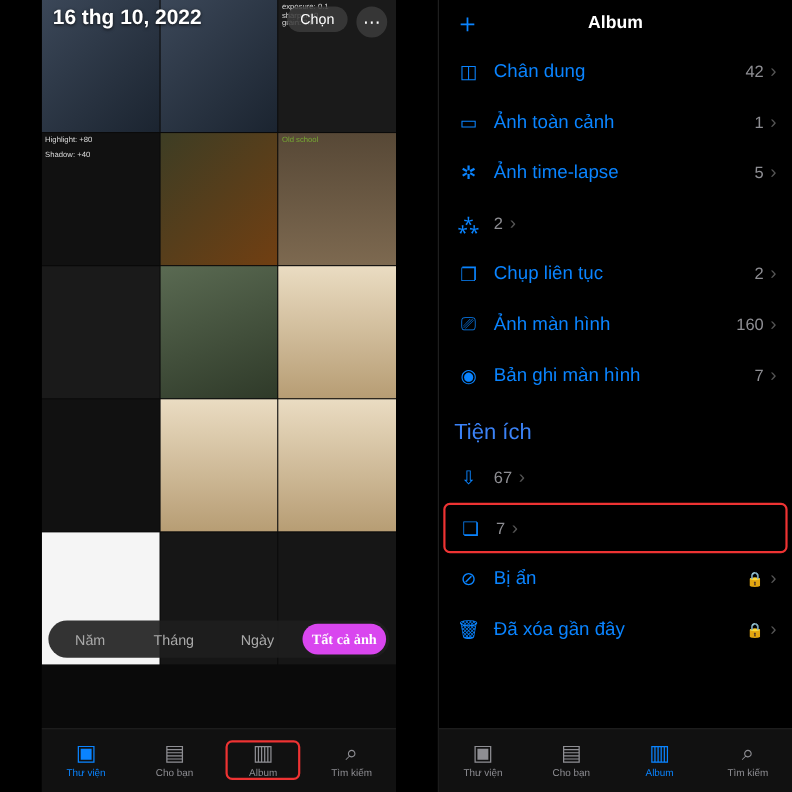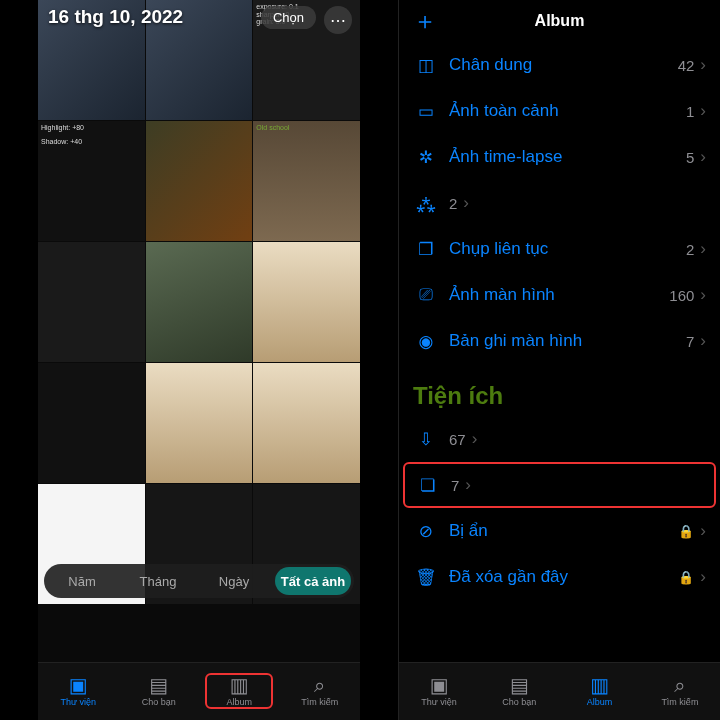--- a/index.html
+++ b/index.html
@@ -61,23 +61,23 @@
   .seg {
     position: absolute; left: 6px; right: 6px; bottom: 64px;
     background: rgba(30,30,30,.9);
     border-radius: 18px; height: 34px;
     display: flex; align-items: center;
     font-size: 13px; color: #aaa;
     z-index:4;
   }
   .seg .s { flex: 1; text-align: center; padding: 0 4px; }
   .seg .s.active {
-    background: #0f766e; color: #fff; font-weight: 600;
+    background: #d946ef; color: #fff; font-weight: 600;
     border-radius: 16px; height: 28px; margin: 3px;
-    display:flex;align-items:center;justify-content:center;
+    display:flex;align-items:center;justify-content:center;font-family:Liberation Serif, serif;
   }
   .tabbar {
     height: 58px; background: #111;
     border-top: 1px solid #222;
     display: flex; justify-content: space-around; align-items: center;
     font-size: 9px;
     padding-bottom: 2px;
   }
   .tab { flex:1; text-align:center; color:#8e8e93; }
   .tab.active { color:#0a84ff; }
@@ -99,21 +99,21 @@
     height:46px; padding: 0 14px;
     color:#0a84ff; font-size:17px;
     border-bottom: 0;
     position:relative;
   }
   .row .ricon { width:26px; font-size:17px; text-align:center; margin-right:10px; color:#0a84ff; }
   .row .label { flex:1; }
   .row .count { color:#8e8e93; font-size:15px; margin-right:6px; }
   .row .cv { color:#555; }
   .row.hl { border:2px solid #e33; border-radius:6px; margin:0 4px; padding:0 10px; }
-  .section-title { color:#4d7c0f; font-size:24px; font-weight:700; padding: 18px 14px 6px; }
+  .section-title { color:#3b82f6; font-size:20px; font-weight:400; padding: 18px 14px 6px; }
   .row .lock { color:#8e8e93; font-size:13px; margin-right:6px;}
 </style>
 </head>
 <body>
 
 <div class="pane left">
   <div class="grid-wrap">
     <div class="date-overlay">16 thg 10, 2022</div>
     <div class="select-pill">Chọn</div>
     <div class="more-dot">⋯</div>

